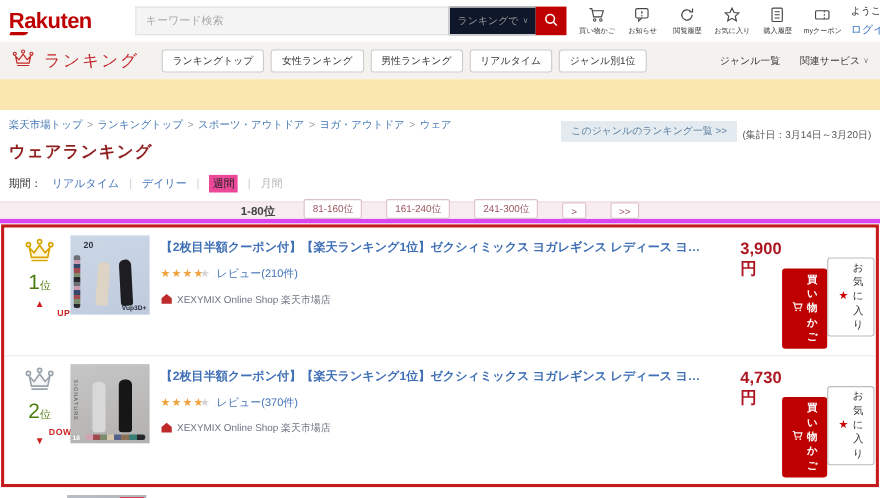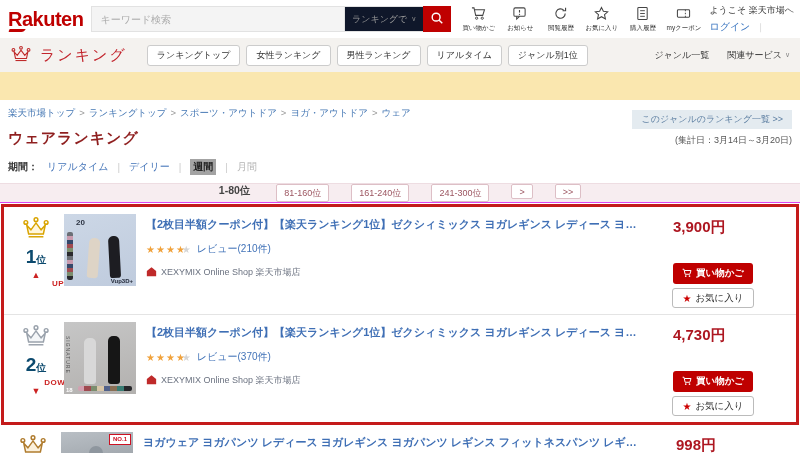--- a/index.html
+++ b/index.html
@@ -3,21 +3,21 @@
 <meta charset="utf-8">
 <style>
   * { margin:0; padding:0; box-sizing:border-box; }
   body { font-family:"Liberation Sans","DejaVu Sans",sans-serif; background:#fff; }
   .page { width:800px; height:453px; background:#fff; overflow:hidden; position:relative; }
 
   
   .hdr { height:38px; display:flex; align-items:center; padding:0 8px; gap:8px; background:#fff; }
   .logo { color:#bf0000; font-weight:800; font-size:20px; letter-spacing:-0.5px; line-height:1; position:relative; flex:0 0 auto; }
   .logo::after { content:""; position:absolute; left:1px; bottom:-3px; width:16px; height:3px; background:#bf0000; border-radius:0 0 6px 2px; transform:skewX(-25deg); }
-  .searchwrap { display:flex; align-items:stretch; height:26px; width:360px; flex:0 0 auto; }
+  .searchwrap { display:flex; align-items:stretch; height:26px; width:392px; flex:0 0 auto;margin-left:32px; }
   .searchbox { flex:1; background:#f4f4f4; border:1px solid #e2e2e2; border-right:none; display:flex; align-items:center; padding:0 8px; }
   .searchbox input { border:none; background:transparent; outline:none; font-size:10px; width:100%; font-family:inherit; color:#333; }
   .searchbox input::placeholder { color:#aaa; }
   .searchsel { background:#0f172a; border:1px solid #e2e2e2; border-right:none; display:flex; align-items:center; gap:4px; padding:0 7px; font-size:9px; color:#999; white-space:nowrap; cursor:pointer; }
   .searchbtn { width:28px; background:#bf0000; border:none; display:flex; align-items:center; justify-content:center; cursor:pointer; }
   .qlinks { display:flex; gap:6px; flex:0 0 auto; margin-left:2px; }
   .qlink { width:35px; display:flex; flex-direction:column; align-items:center; gap:2px; cursor:pointer; }
   .qlink svg { display:block; }
   .qlink .ql-label { font-size:7px; color:#333; white-space:nowrap; transform:scale(0.92); }
   .account { margin-left:auto; display:flex; flex-direction:column; align-items:flex-start; gap:3px; flex:0 0 auto; }
@@ -35,43 +35,43 @@
   .nav-right .nr { cursor:pointer; display:flex; align-items:center; gap:3px; }
   .chev { font-size:7px; color:#888; }
 
   .adband { height:28px; background:#fae7af; }
 
   
   .content { position:relative; padding:0 8px; }
   .crumbs { margin-top:7px; font-size:9.5px; color:#888; white-space:nowrap; }
   .crumbs .bc { color:#4779b5; cursor:pointer; }
   .crumbs .sep { margin:0 4px; color:#999; }
-  .rightinfo { position:absolute; right:8px; top:3px; display:flex; flex-direction:column; align-items:flex-end; gap:5px; }
+  .rightinfo { position:absolute; right:8px; top:3px; display:flex; align-items:flex-end; gap:5px; }
   .genre-btn { background:#e4ebf0; color:#5b7da0; font-size:9px; padding:3px 9px; cursor:pointer; white-space:nowrap; }
   .upd { font-size:9px; color:#555; text-align:right; line-height:1.5; }
   .pagetitle { margin-top:9px; font-size:15px; font-weight:bold; color:#8f1f1f; letter-spacing:1px; }
   .period { margin-top:11px; font-size:10px; display:flex; align-items:center; gap:9px; }
-  .period .plabel { font-weight:bold; color:#333; }
+  .period .plabel { font-weight:normal; color:#333; }
   .period .popt { color:#4273b8; cursor:pointer; }
   .period .pdiv { color:#ccc; }
-  .period .psel { color:#222; font-weight:bold; background:#a3a3a3; padding:1px 3px; cursor:default; }
+  .period .psel { color:#222; font-weight:normal; background:#ec4899; padding:1px 3px; cursor:default; }
   .period .pmuted { color:#b5b5b5; cursor:pointer; }
 
   
-  .pag { margin-top:8px; height:20px; background:#f7edf0; border-top:1px solid #eedde2; border-bottom:1px solid #d946ef; display:flex; align-items:flex-start; justify-content:center; gap:22px; }
+  .pag { margin-top:8px; height:20px; background:#f7edf0; border-top:1px solid #eedde2; border-bottom:4px solid #d946ef; display:flex; align-items:flex-end; justify-content:center; gap:22px; }
   .pag-cur { font-size:10.5px; font-weight:bold; color:#444; margin-right:4px; }
   .pag-btn { background:#fff; border:1px solid #ddbfc6; border-radius:2px; color:#9c5560; font-size:9px; padding:1.5px 7px; cursor:pointer; white-space:nowrap; }
 
   
   .redbox { margin:1px 1px 0 1px; border:3px solid #c41a1a; background:#fff; }
   .item { display:flex; align-items:flex-start; padding:7px 8px 6px 6px; background:#fff; }
   .item.sep { border-bottom:1px solid #e4e4e4; }
   .item3wrap { margin:0 1px; border-bottom:1px solid #ddd; }
   .rankcol { width:52px; flex:0 0 auto; display:flex; flex-direction:column; align-items:center; gap:1px; padding-top:2px; }
-  .ranknum { font-weight:bold; color:#0c4a6e; line-height:1; margin-top:2px; }
+  .ranknum { font-weight:normal; color:#4d7c0f; line-height:1; margin-top:2px; }
   .ranknum .n { font-size:19px; }
   .ranknum .s { font-size:10px; }
   .trend { display:flex; flex-direction:column; align-items:center; line-height:1; margin-top:4px; }
   .trend .arrow { color:#cc2222; font-size:9px; }
   .trend .tlabel { color:#cc2222; font-size:8px; font-weight:bold; letter-spacing:0.5px;margin-left:44px; }
 
   .thumb { width:72px; height:72px; flex:0 0 auto; margin:0 10px 0 2px; position:relative; overflow:hidden; }
   .thumb .leg { position:absolute; border-radius:5px 5px 3px 3px; }
   .t1 { background:linear-gradient(160deg,#ccd7e6,#bfcbdd);text-align:center; }
   .t1 .swatches { position:absolute; left:3px; top:18px; width:6px; height:48px;
@@ -92,21 +92,21 @@
   .t3 .leg-a { left:28px; top:14px; width:14px; height:44px; background:#8e969e; border-radius:7px 7px 4px 4px; }
 
   .infocol { flex:1; min-width:0; padding-top:3px; }
   .ititle { color:#3f6fb5; font-weight:bold; font-size:11px; white-space:nowrap; overflow:hidden; text-overflow:ellipsis; cursor:pointer; }
   .reviewrow { margin-top:10px; font-size:10px; display:flex; align-items:center; gap:6px; }
   .stars-f { color:#f0a23c; letter-spacing:1px; font-size:10px; }
   .stars-e { color:#d5d5d5; font-size:10px; margin-left:-4px; }
   .reviewlink { color:#4273b8; cursor:pointer; }
   .shoprow { margin-top:10px; font-size:9px; color:#6b7280; display:flex; align-items:center; gap:4px; }
 
-  .pricecol { width:150px; flex:0 0 auto; display:flex; flex-direction:column; align-items:center; padding-top:4px; }
+  .pricecol { width:150px; flex:0 0 auto; display:flex; flex-direction:row; align-items:center; padding-top:4px; }
   .price { font-size:15px; font-weight:bold; color:#ad1620; align-self:flex-start; margin-left:35px; }
   .cartbtn { margin-top:26px; background:#bf0000; color:#fff; border:none; border-radius:3px; font-size:9.5px; font-weight:bold; padding:4px 9px; display:flex; align-items:center; gap:4px; cursor:pointer; font-family:inherit; }
   .favbtn { margin-top:4px; background:#fff; color:#333; border:1px solid #bbb; border-radius:3px; font-size:9.5px; padding:2.5px 9px; display:flex; align-items:center; gap:4px; cursor:pointer; font-family:inherit; }
   .favbtn .fstar { color:#cc0000; font-size:10px; }
 </style>
 </head>
 <body>
 
 <div class="page">
 

